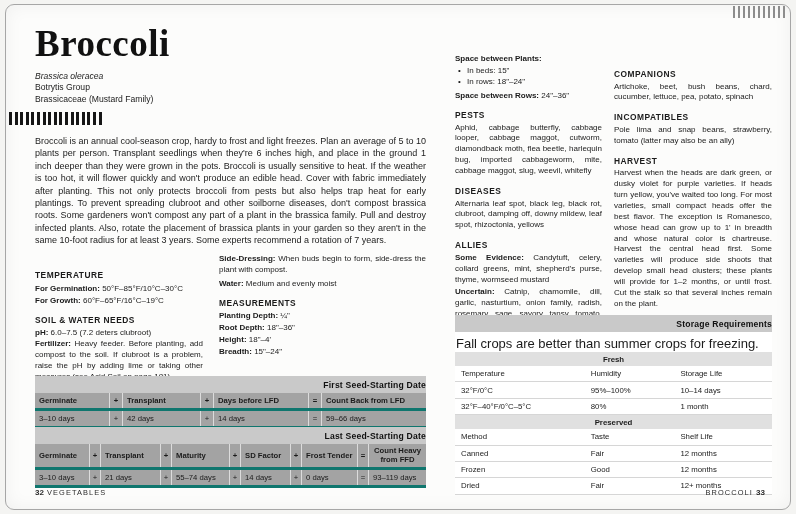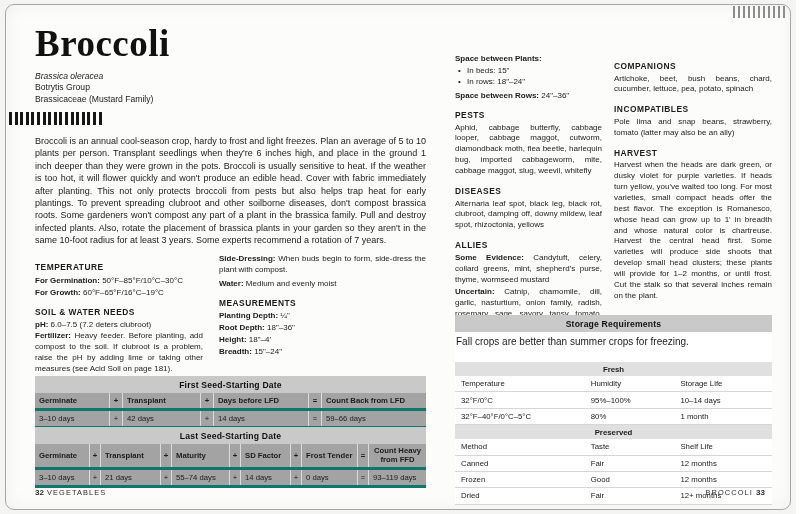--- a/index.html
+++ b/index.html
@@ -35,48 +35,48 @@
   .taxonomy { left:35px; top:71px; font-size:8.6px; line-height:11.4px; }
   .taxonomy .species { font-style:italic; }
   .intro {
     left:35px; top:135px; width:391px;
     font-size:9px; line-height:12.4px; text-align:justify;
   }
   .subcols { left:35px; top:254px; width:391px; display:flex; gap:16px; }
   .colA { width:168px; }
   .colB { flex:1; }
   .h { font-weight:bold; font-size:8.4px; letter-spacing:.5px; margin:9px 0 2.5px; }
-  .h.first { margin-top:8px; }
+  .h.first { margin-top:16px; }
   .pline { font-size:8px; line-height:11px; margin-bottom:1px; }
   .jtext { font-size:8px; line-height:10.9px; text-align:justify; margin-bottom:2px; }
   .bullet-line { display:flex; gap:4px; font-size:8px; line-height:11px; padding-left:3px; }
   .bullet { width:5px; }
 
   
   .seedtable { width:391px; background:#a3a3a3; }
   .tbar {
-    background:#c9c9c9; text-align:center; font-weight:bold;
+    background:#c9c9c9; text-align:right; font-weight:bold;
     font-size:8.6px; padding:3.5px 0; letter-spacing:.2px; color:#111;
   }
   .sg { display:grid; border-bottom:3px solid #0f766e; }
   .sg-first { grid-template-columns:74px 13px 78px 13px 95px 13px 1fr; }
   .sg-last  { grid-template-columns:54px 11px 60px 11px 58px 11px 50px 11px 56px 11px 1fr; }
   .sg > span { font-size:7.7px; padding:3px 4px; display:flex; align-items:center; }
   .sg > span:not(:first-child) { border-left:1px solid #dcdcdc; }
   .sg.head > span { font-weight:bold; }
   .sg .op { justify-content:center; padding:3px 0; font-weight:normal; }
   .sg .c { justify-content:center; text-align:center; line-height:8.6px; }
 
   
   .mid-col { left:455px; top:53px; width:147px; }
   .right-col { left:614px; top:53px; width:158px; }
 
   
   .storage { left:455px; top:315px; width:317px; background:#fff; }
-  .snote { font-size:10px; padding:4px 1px 15px; }
+  .snote { font-size:13px; padding:4px 1px 1px; }
   .sbar {
     background:#e0e0e0; text-align:center; font-weight:bold;
     font-size:7.8px; padding:2.5px 0;
   }
   .srow {
     display:grid; grid-template-columns:42% 29% 29%;
     font-size:7.8px; padding:3.2px 2px 3.2px 6px;
     border-bottom:1px solid #d6d6d6;
   }
 

